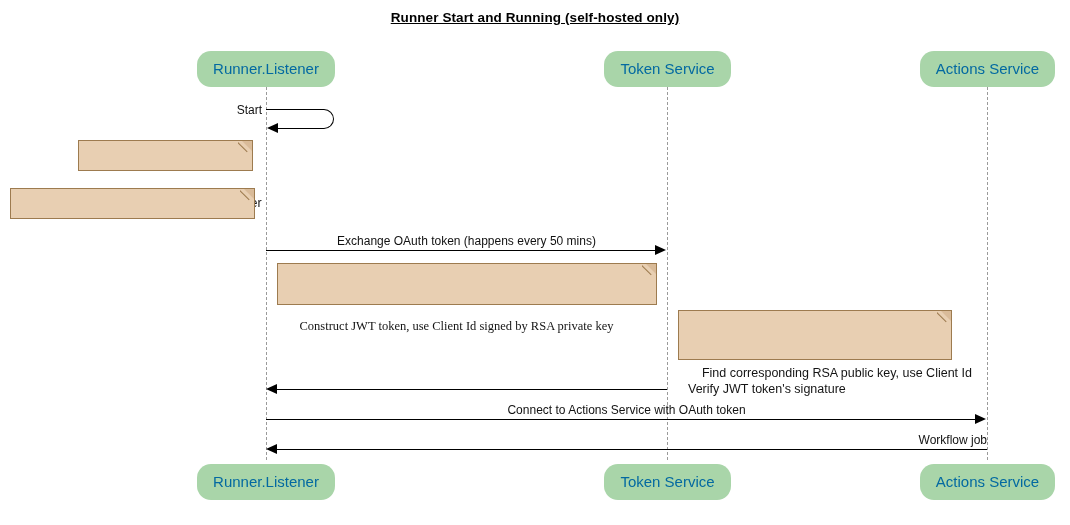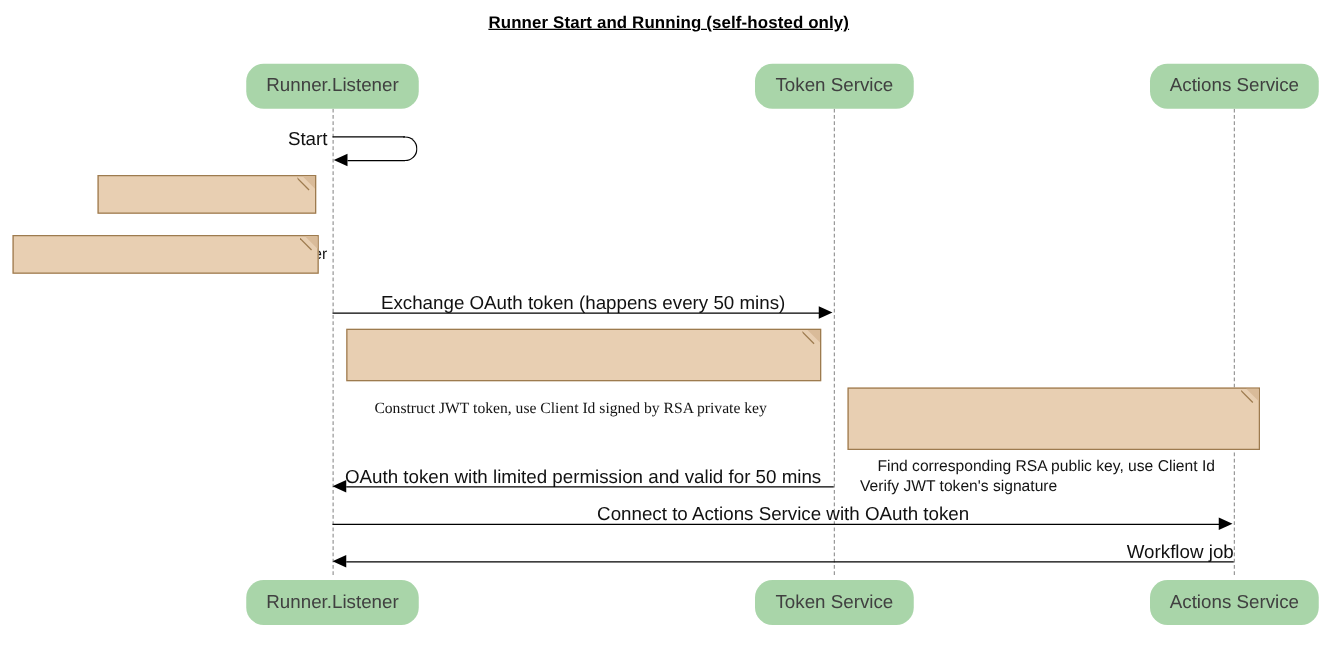--- a/index.html
+++ b/index.html
@@ -40,21 +40,21 @@
   }
   
   .participant {
     position: absolute;
     background: #a9d5a9;
     border-radius: 14px;
     height: 36px;
     line-height: 36px;
     text-align: center;
     font-size: 15px;
-    color: #404040;
+    color: #0369a1;
     white-space: nowrap;
   }
   
   .note {
     position: absolute;
     background: #e8cfb2;
     border: 1px solid #9d7b4f;
     box-sizing: border-box;
     padding: 6px 9px 6px 9px;
     font-size: 12.5px;
@@ -91,21 +91,21 @@
     transform-origin: left top;
   }
   
   .msg-line {
     position: absolute;
     height: 0;
     border-top: 1.3px solid #000000;
   }
   .msg-label {
     position: absolute;
-    font-size: 15px;
+    font-size: 12px;
     color: #111111;
     white-space: nowrap;
     text-align: center;
   }
   .arrowhead {
     position: absolute;
     width: 0;
     height: 0;
   }
   .arrowhead.right {
@@ -185,28 +185,27 @@
   <div class="msg-label" style="left:266px; top:234px; width:401px;">Exchange OAuth token (happens every 50 mins)</div>
   <div class="msg-line" style="left:266px; top:250px; width:390px;"></div>
   <div class="arrowhead right" style="left:655px; top:245px;"></div>
 
   <div class="note" style="left:277px; top:263px; width:380px; height:42px;font-family:Liberation Serif, serif;">
     <span class="note-fold"></span>
     <span class="note-fold-edge"></span>
     <span>Construct JWT token, use Client Id signed by RSA private key</span>
   </div>
 
-  <div class="note" style="left:678px; top:310px; width:330px; height:50px;">
+  <div class="note" style="left:678px; top:310px; width:274px; height:50px;">
     <span class="note-fold"></span>
     <span class="note-fold-edge"></span>
     <span>Find corresponding RSA public key, use Client Id
 Verify JWT token's signature</span>
   </div>
 
-  <div class="msg-label" style="left:266px; top:373px; width:401px;">OAuth token with limited permission and valid for 50 mins</div>
   <div class="msg-line" style="left:277px; top:389px; width:390px;"></div>
   <div class="arrowhead left" style="left:266px; top:384px;"></div>
 
   <div class="msg-label" style="left:266px; top:403px; width:721px;">Connect to Actions Service with OAuth token</div>
   <div class="msg-line" style="left:266px; top:419px; width:710px;"></div>
   <div class="arrowhead right" style="left:975px; top:414px;"></div>
 
   <div class="msg-label" style="left:266px; top:433px; width:721px;text-align:right;">Workflow job</div>
   <div class="msg-line" style="left:277px; top:449px; width:710px;"></div>
   <div class="arrowhead left" style="left:266px; top:444px;"></div>

